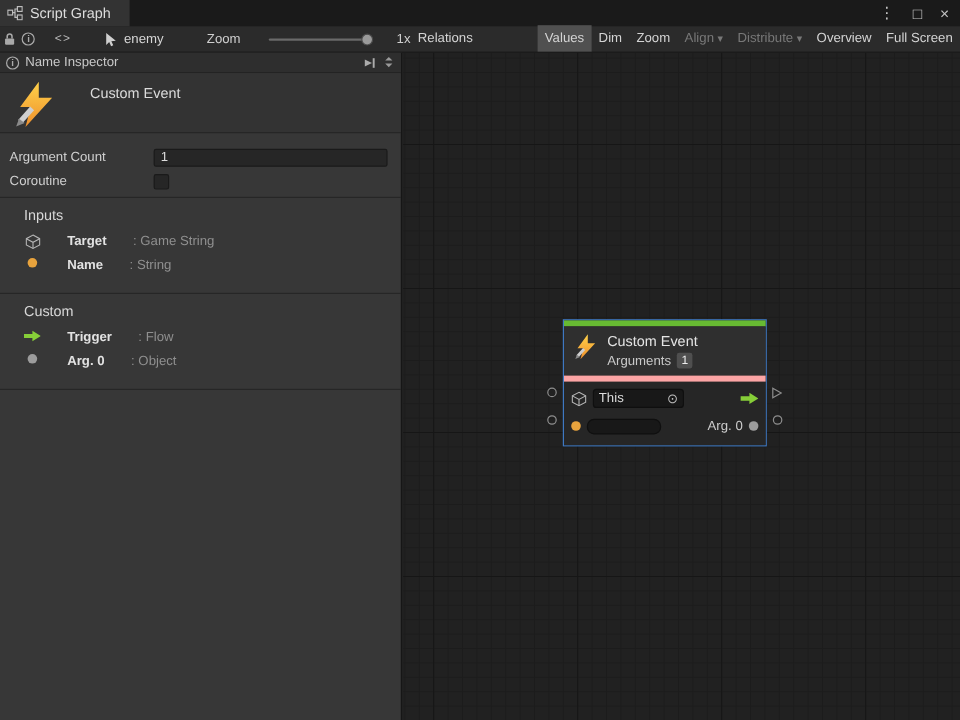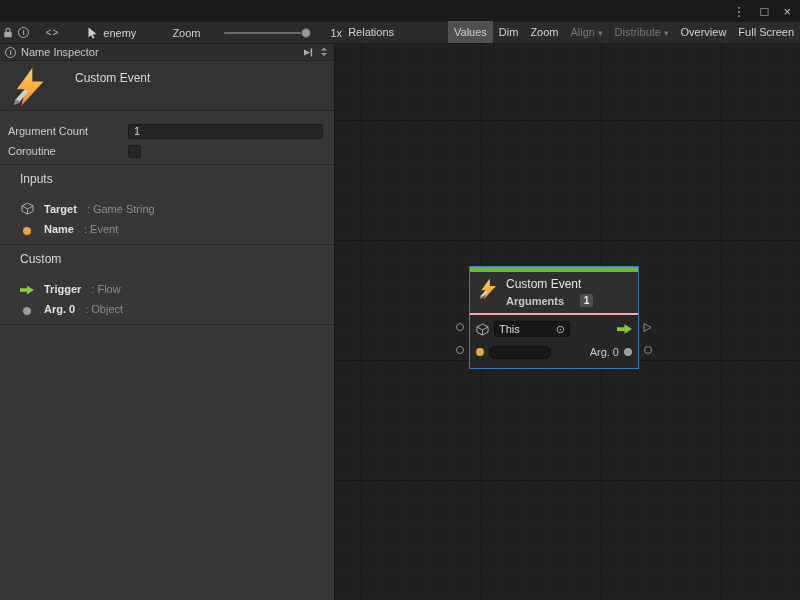--- a/index.html
+++ b/index.html
@@ -48,21 +48,21 @@
   .fields { padding:10px 8px 6px; height:53px; }
   .field-row { display:flex; align-items:center; height:20px; }
   .field-label { width:120px; color:#CFCFCF; }
   .text-input { width:195px; height:15px; background:#262626; border:1px solid #1A1A1A;
     border-radius:2px; color:#DDDDDD; font-size:11px; padding:0 5px; outline:none;
     font-family:"Liberation Sans","DejaVu Sans",sans-serif; }
   .checkbox { width:13px; height:13px; background:#262626; border:1px solid #1A1A1A; border-radius:2px; }
   .separator { height:1px; background:#262626; }
   .section { padding:7px 20px 9px; }
   .section-title { font-size:12px; color:#D8D8D8; margin-bottom:9px; }
-  .port-row { display:flex; align-items:flex-end; height:20px; gap:10px; }
+  .port-row { display:flex; align-items:flex-start; height:20px; gap:22px; }
   .icon-cell { width:14px; display:flex; justify-content:center; align-items:center; }
   .port-name { font-weight:bold; color:#E2E2E2; }
   .port-type { color:#8F8F8F; }
   .dot { display:inline-block; width:8px; height:8px; border-radius:50%; }
   .dot.orange { background:#E8A33D; }
   .dot.gray { background:#9C9C9C; }
 
   
   .canvas { position:absolute; top:44px; left:336px; right:0; bottom:0;
     background-color:#212121;
@@ -73,24 +73,24 @@
       linear-gradient(90deg, #1C1C1C 1px, transparent 1px);
     background-size:120px 120px,120px 120px,12px 12px,12px 12px;
     background-position:25px 76px,25px 76px,1px 4px,1px 4px; }
 
   
   .node { position:absolute; left:134px; top:223px; width:168px;
     box-shadow:0 0 0 1px #3E78C2; background:#262626; }
   .node-accent { height:5px; background:#67BA32; }
   .node-header { background:#2F2F2F; padding:5px 7px 6px; display:flex; gap:7px; align-items:flex-start; }
   .node-title { font-size:12px; color:#E4E4E4; }
-  .node-sub { margin-top:3px; display:flex; align-items:flex-end; gap:16px; font-size:11px; color:#C9C9C9;font-weight:bold; }
+  .node-sub { margin-top:3px; display:flex; align-items:flex-end; gap:5px; font-size:11px; color:#C9C9C9; }
   .arg-badge { background:#4F4F4F; min-width:13px; height:13px; line-height:13px;
     text-align:center; padding:0 2px; border-radius:2px; color:#ECECEC; font-size:10px; }
-  .node-body { background:#262626; border-top:2px solid #fca5a5; padding:5px 6px 7px;
+  .node-body { background:#262626; border-top:5px solid #fca5a5; padding:5px 6px 7px;
     display:flex; flex-direction:column; gap:5px; }
   .node-row { display:flex; align-items:center; gap:5px; height:18px; }
   .node-dropdown { width:76px; height:16px; background:#181818; border:1px solid #0F0F0F;
     border-radius:3px; display:flex; align-items:center; justify-content:space-between;
     padding:0 4px; font-size:11px; color:#DDDDDD; }
   .picker { color:#BDBDBD; font-size:11px; }
   .flow-arrow { margin-left:auto; }
   .node-input { width:62px; height:13px; background:#181818; border:1px solid #0F0F0F;
     border-radius:6px; outline:none; }
   .arg-label { margin-left:auto; font-size:11px; color:#CCCCCC; }
@@ -99,20 +99,29 @@
   .p-l1 { left:-14px; top:56px; } .p-l2 { left:-14px; top:79px; }
   .p-r2 { right:-14px; top:79px; }
   .port-tri { position:absolute; right:-14px; top:55px; }
 </style>
 </head>
 <body>
 
 <div class="app">
 
   <div class="titlebar">
+    <div class="tab">
+      <svg width="13" height="12" viewBox="0 0 13 12">
+        <rect x="0.5" y="3.5" width="4" height="4" fill="none" stroke="#BDBDBD"></rect>
+        <rect x="8.5" y="0.5" width="4" height="4" fill="none" stroke="#BDBDBD"></rect>
+        <rect x="8.5" y="7.5" width="4" height="4" fill="none" stroke="#BDBDBD"></rect>
+        <path d="M4.5 5.5 H6.5 V2.5 H8.5 M6.5 5.5 V9.5 H8.5" fill="none" stroke="#BDBDBD"></path>
+      </svg>
+      <span>Script Graph</span>
+    </div>
     <div class="win-controls">
       <span>⋮</span>
       <span>□</span>
       <span>×</span>
     </div>
   </div>
 
   <div class="toolbar">
     <span class="tb-icon">
       <svg width="10" height="11" viewBox="0 0 10 11">
@@ -206,21 +215,21 @@
           </svg>
         </span>
         <span class="port-name">Target</span>
         <span class="port-type">: Game String</span>
       </div>
       <div class="port-row">
         <span class="icon-cell">
             <span class="dot orange"></span>
           </span>
         <span class="port-name">Name</span>
-        <span class="port-type">: Event</span>
+        <span class="port-type">: String</span>
       </div>
     </div>
 
     <div class="separator"></div>
 
     <div class="section">
       <div class="section-title">Custom</div>
       <div class="port-row">
         <span class="icon-cell">
           <svg width="15" height="10" viewBox="0 0 16 10">

